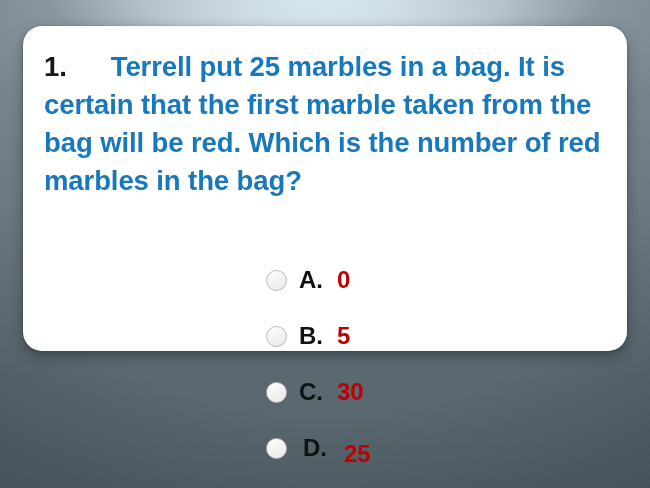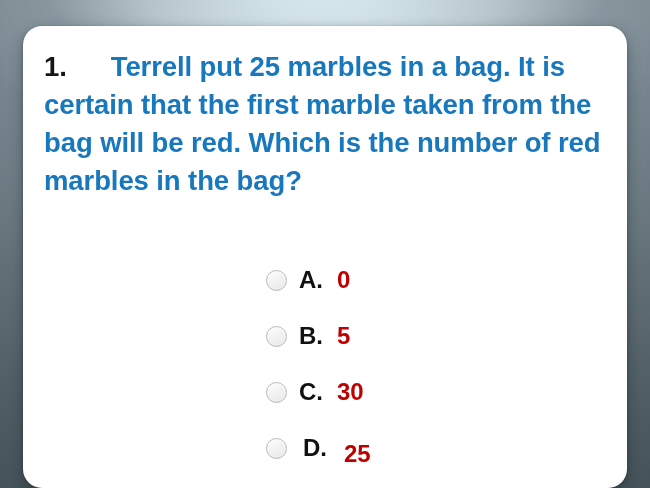--- a/index.html
+++ b/index.html
@@ -45,21 +45,21 @@
       radial-gradient(ellipse 520px 360px at 50% 45%,
                       rgba(0,0,0,0) 55%,
                       rgba(30,40,46,0.30) 100%);
   }
 
   #content-card {
     position: absolute;
     left: 23px;
     top: 26px;
     width: 604px;
-    height: 462px;
+    height: 325px;
     background: #ffffff;
     border-radius: 19px;
     box-shadow:
       0 5px 14px rgba(24,33,40,0.42),
       0 1px 3px rgba(24,33,40,0.30);
     box-sizing: border-box;
   }
 
   #question-block {
     position: absolute;

